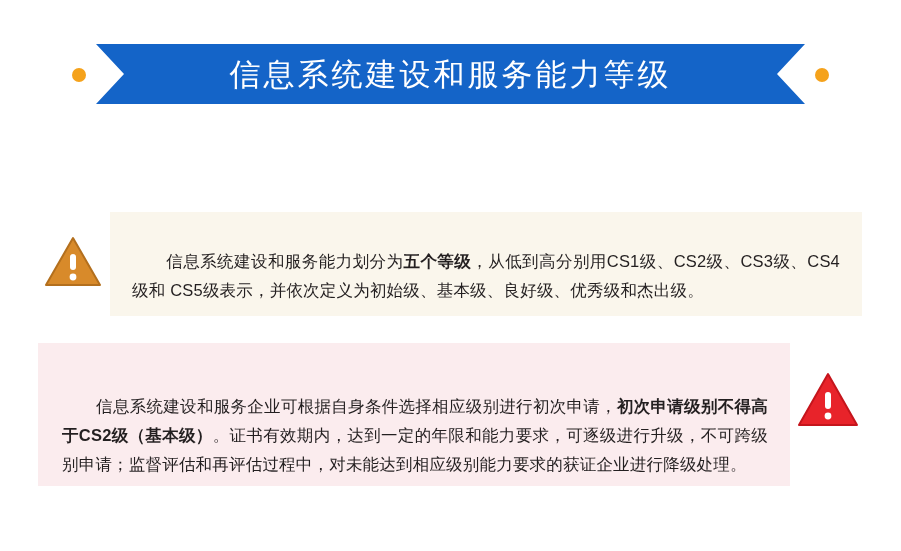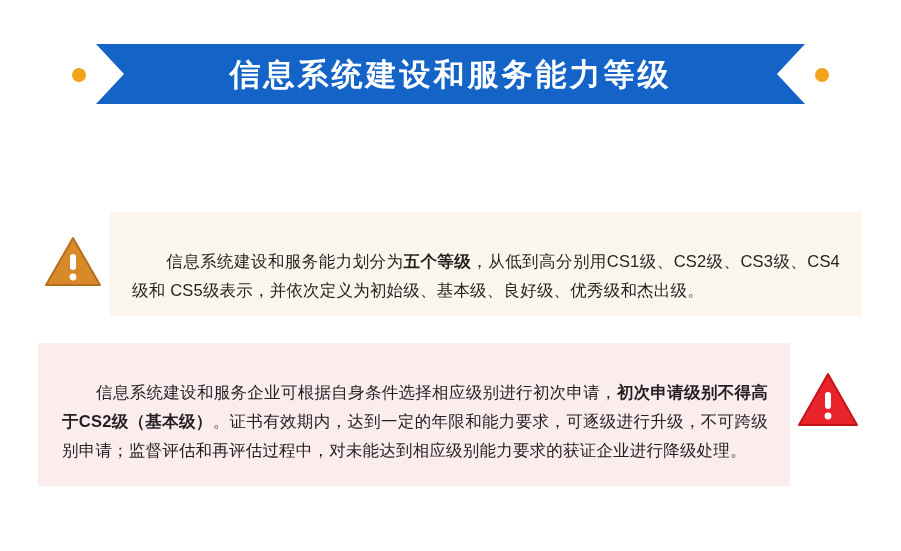--- a/index.html
+++ b/index.html
@@ -57,21 +57,21 @@
       28px 50%
     );
     display: flex;
     align-items: center;
     justify-content: center;
   }
 
   .banner-title {
     color: #ffffff;
     font-size: 31px;
-    font-weight: bold;
+    font-weight: normal;
     letter-spacing: 3px;
     line-height: 1;
     white-space: nowrap;
   }
 
   
   .note {
     position: absolute;
     box-sizing: border-box;
   }
@@ -84,21 +84,21 @@
     background: #faf6ec;
     padding: 18px 22px 14px 22px;
   }
 
   .note-2 {
     left: 38px;
     top: 343px;
     width: 752px;
     height: 143px;
     background: #fbecee;
-    padding: 18px 22px 14px 24px;
+    padding: 32px 22px 14px 24px;
   }
 
   .note-text {
     color: #231f20;
     font-size: 16.5px;
     line-height: 29px;
     text-align: justify;
     letter-spacing: 0.2px;
   }
   .note-text .ind {

